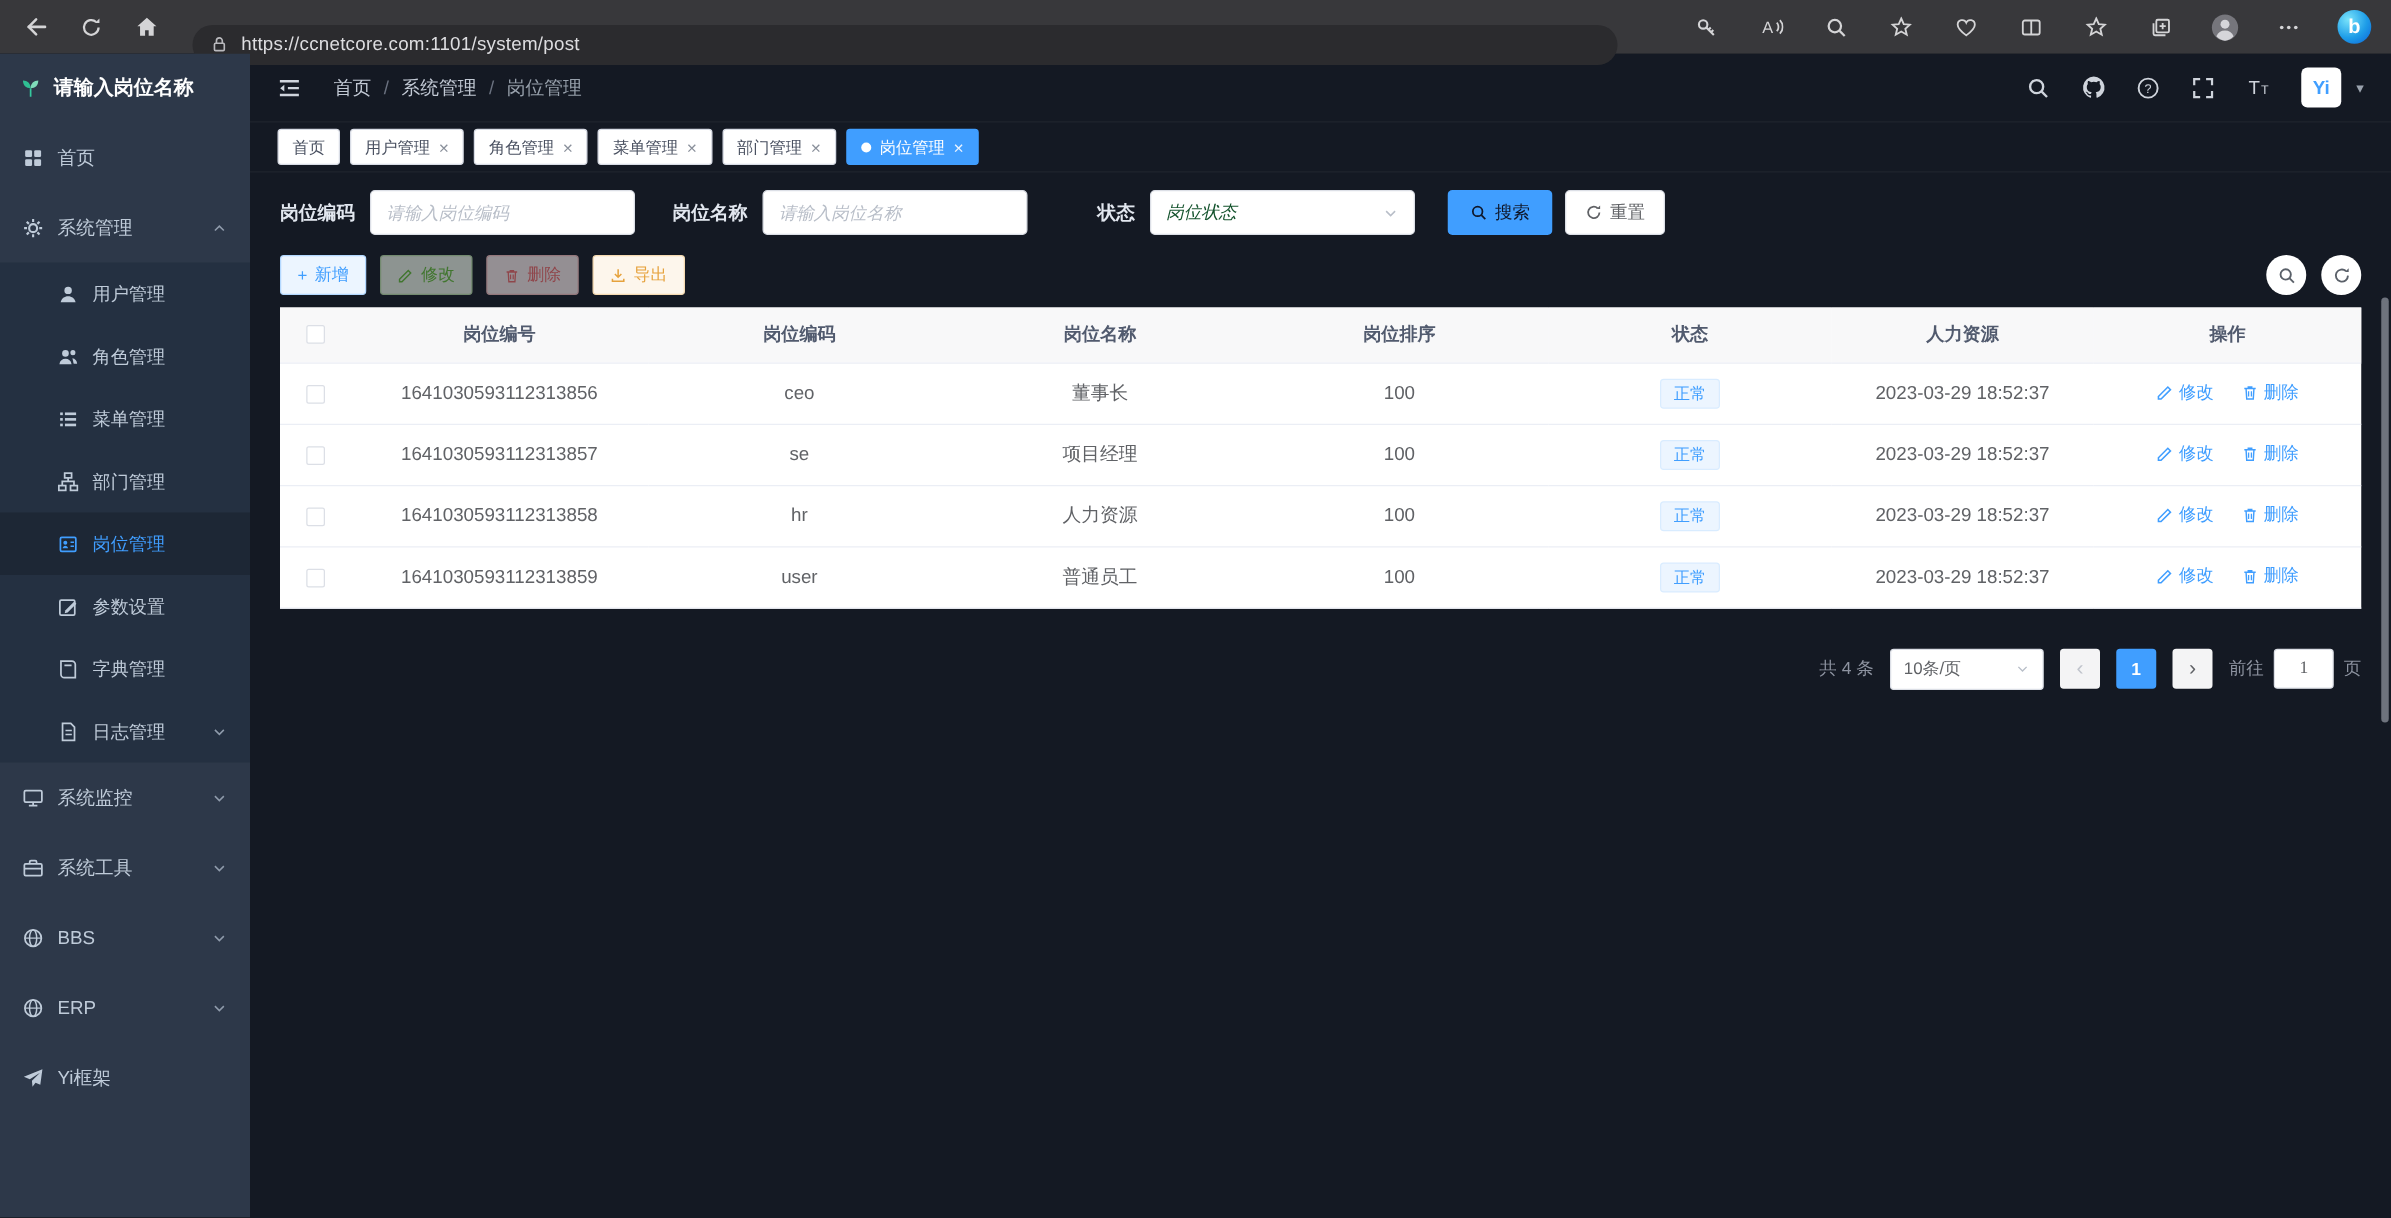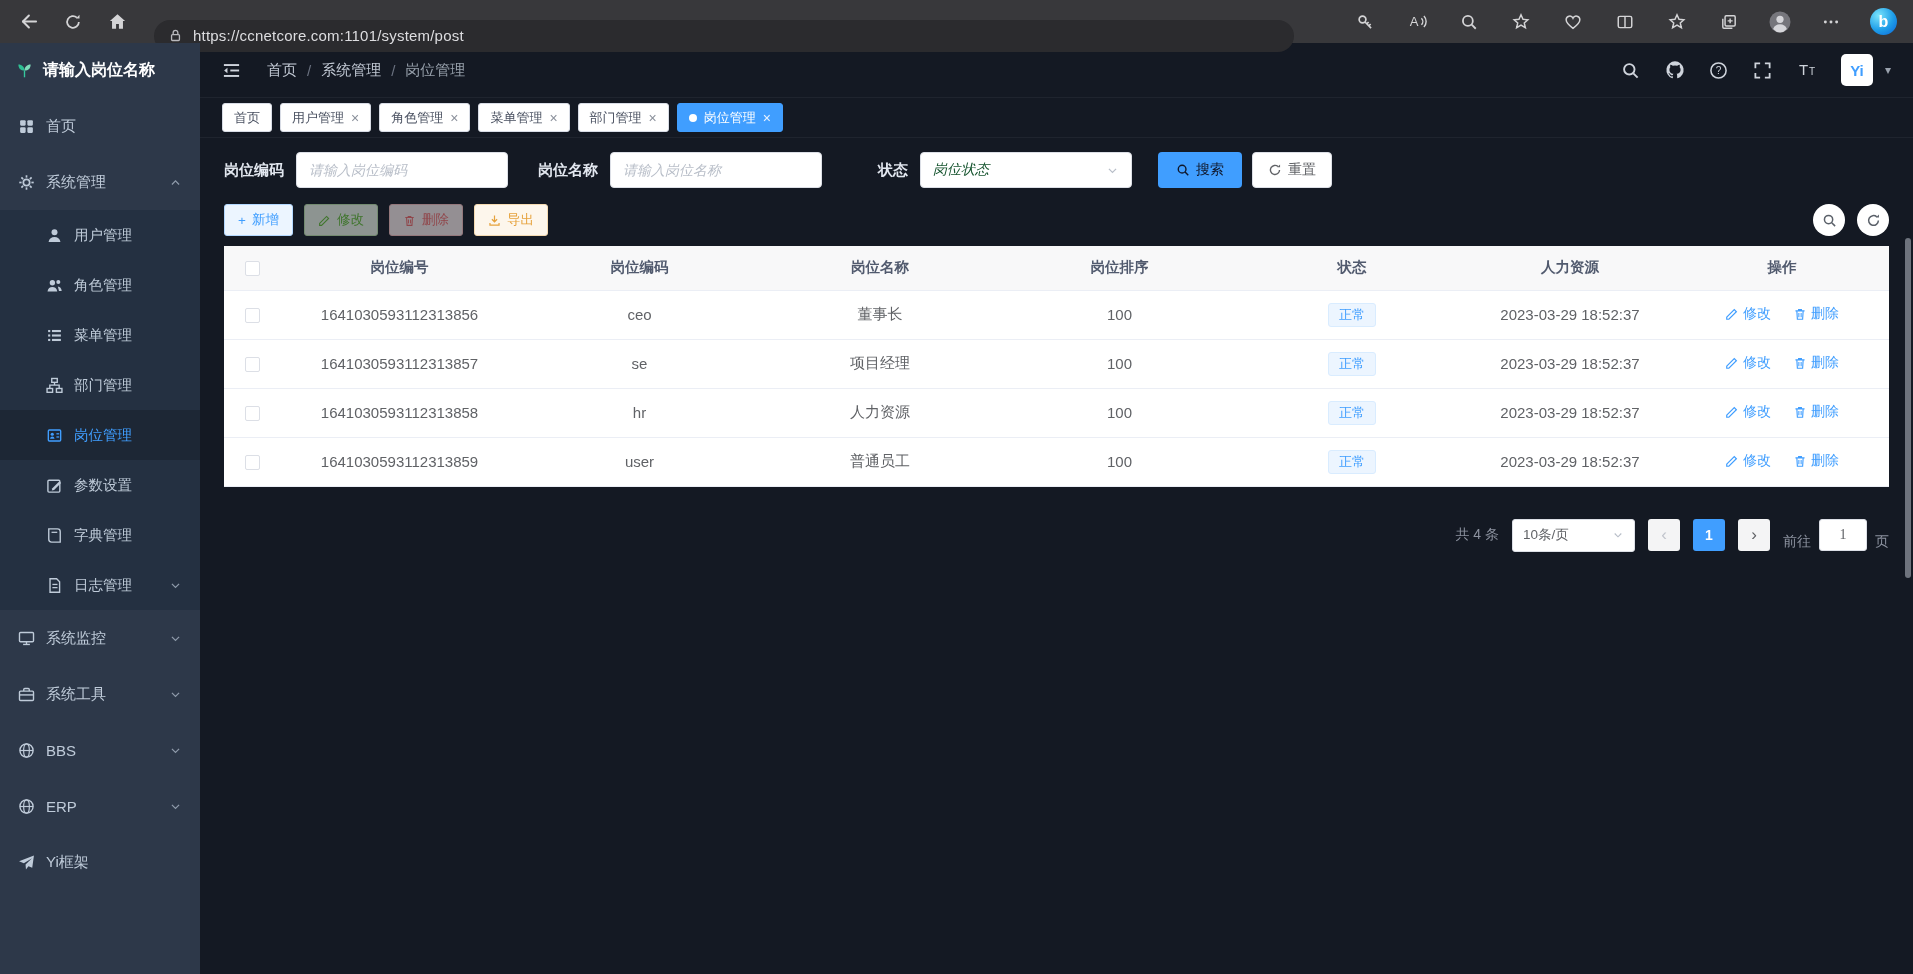--- a/index.html
+++ b/index.html
@@ -85,21 +85,21 @@
   .status-tag { display:inline-block; padding:2px 10px; background:#ecf5ff; border:1px solid #d9ecff; color:#409eff; border-radius:3px; font-size:13px; line-height:18px; }
   .op-link { color:#409eff; font-size:14px; display:inline-flex; align-items:center; gap:4px; margin:0 9px; cursor:pointer; }
   .op-link svg { width:14px; height:14px; }
 
   .pagination { display:flex; align-items:center; justify-content:flex-end; margin-top:32px; gap:13px; font-size:14px; color:#8d93a0; }
   .pg-select { width:123px; height:33px; background:#fff; border:1px solid #dcdfe6; border-radius:3px; color:#606266; font-size:13.5px; display:flex; align-items:center; justify-content:space-between; padding:0 10px; cursor:pointer; }
   .pg-select .sel-chev { color:#b8bec8; display:flex; }
   .pg-btn { width:32px; height:32px; border-radius:3px; background:#f4f4f5; color:#606266; display:flex; align-items:center; justify-content:center; font-size:17px; cursor:pointer; }
   .pg-btn.disabled { color:#c0c4cc; cursor:not-allowed; }
   .pg-btn.page-active { background:#409eff; color:#fff; font-size:14px; font-weight:bold; }
-  .pg-goto { display:flex; align-items:flex-end; gap:8px;font-family:Liberation Serif, serif; }
+  .pg-goto { display:flex; align-items:center; gap:8px;font-family:Liberation Serif, serif; }
   .pg-input { width:48px; height:32px; border:1px solid #dcdfe6; border-radius:3px; background:#fff; color:#606266; text-align:center; font-size:14px; outline:none; font-family:inherit; }
 
   .v-scrollbar { position:absolute; right:2px; top:100px; width:6px; height:340px; border-radius:3px; background:rgba(200,206,216,.5); }
 </style>
 </head>
 <body>
 
 <svg width="0" height="0" style="position:absolute">
   <defs>
     <symbol id="i-back" viewBox="0 0 16 16">

